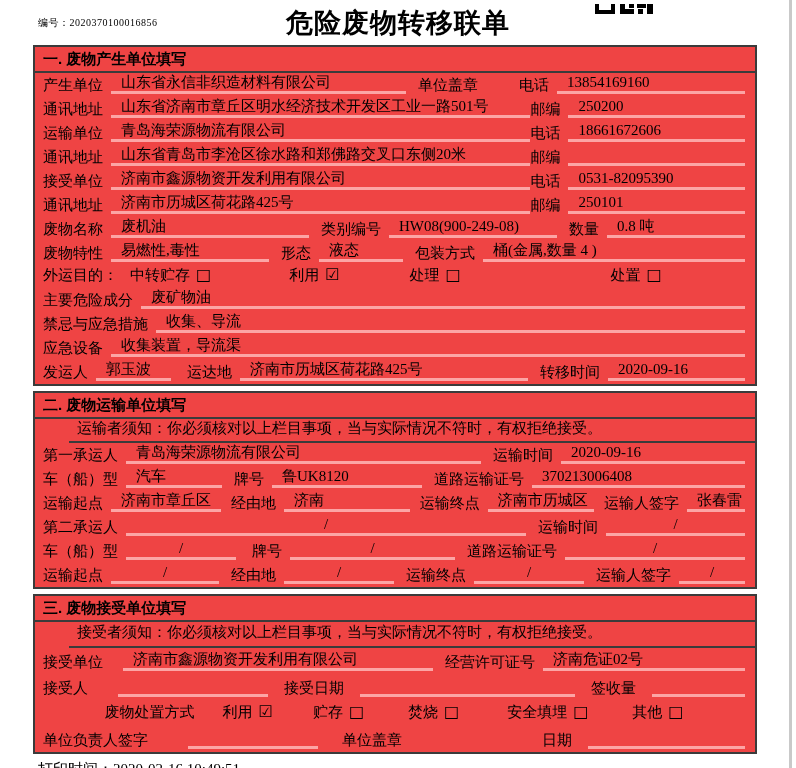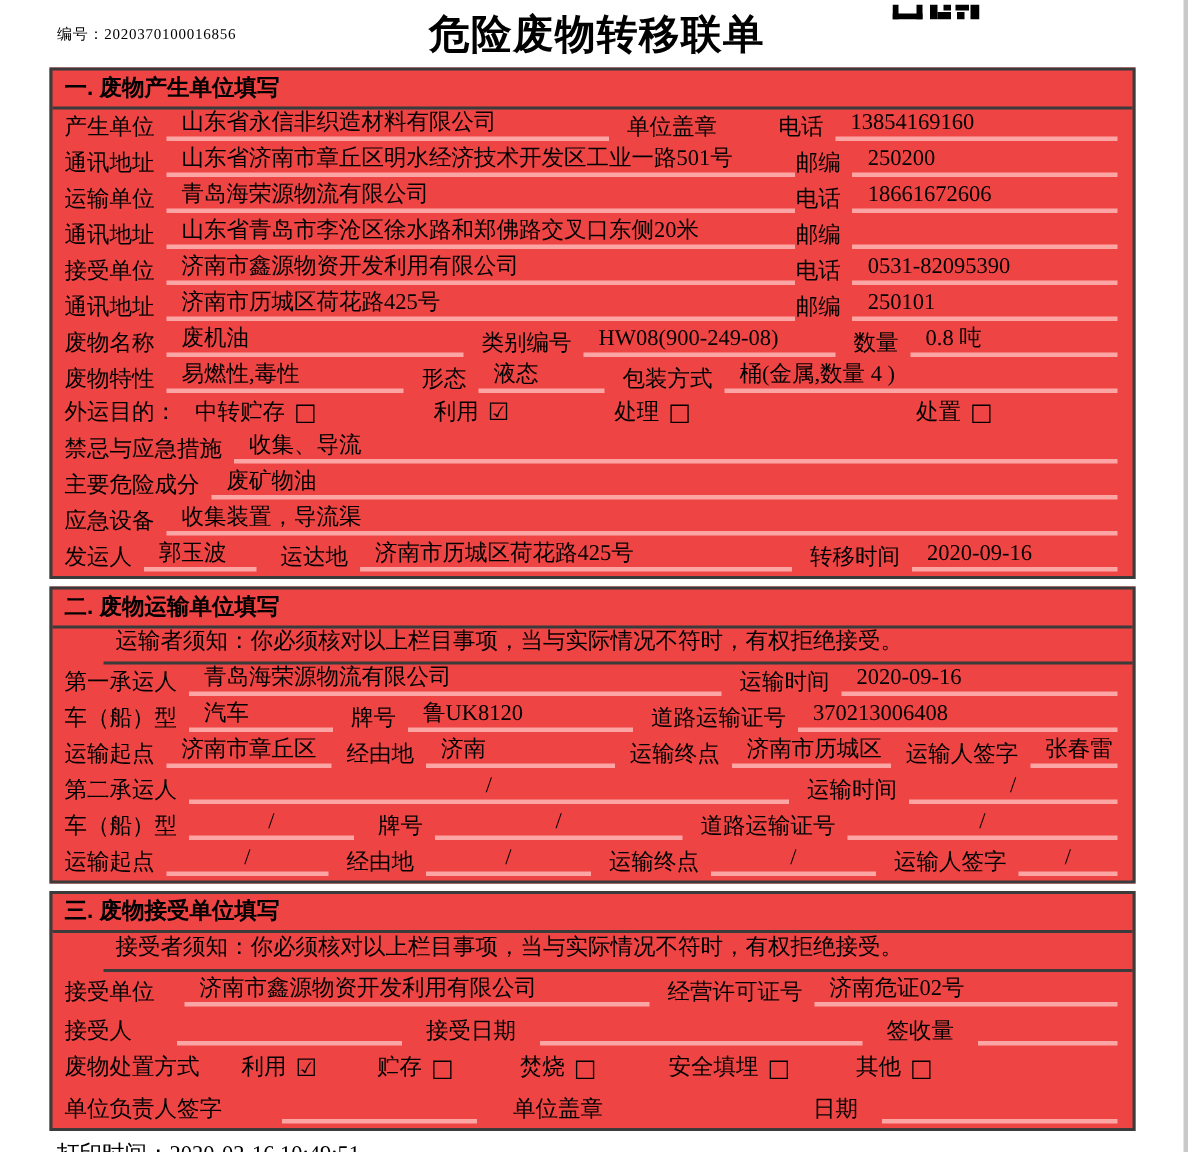--- a/index.html
+++ b/index.html
@@ -141,27 +141,27 @@
         <span>处理</span>
         <span class="cb">□</span>
       </span>
       <span class="opt" style="margin-left:150px">
         <span>处置</span>
         <span class="cb">□</span>
       </span>
     </div>
 
     <div class="row">
+      <span class="lbl">主要危险成分</span>
+      <span class="val grow">废矿物油</span>
+    </div>
+
+    <div class="row">
       <span class="lbl">禁忌与应急措施</span>
       <span class="val grow">收集、导流</span>
-    </div>
-
-    <div class="row">
-      <span class="lbl">主要危险成分</span>
-      <span class="val grow">废矿物油</span>
     </div>
 
     <div class="row">
       <span class="lbl">应急设备</span>
       <span class="val grow">收集装置，导流渠</span>
     </div>
 
     <div class="row">
       <span class="lbl">发运人</span>
       <span class="val" style="width:75px">郭玉波</span>
@@ -250,21 +250,21 @@
 
     <div class="row">
       <span class="lbl">接受人</span>
       <span class="val" style="width:150px;margin-left:30px"></span>
       <span class="lbl ml16">接受日期</span>
       <span class="val" style="width:215px;margin-left:16px"></span>
       <span class="lbl ml16">签收量</span>
       <span class="val grow" style="margin-left:16px"></span>
     </div>
 
-    <div class="row" style="align-items:center;">
+    <div class="row" style="align-items:center;justify-content:center;">
       <span class="lbl">废物处置方式</span>
       <span class="opt" style="margin-left:28px">
         <span>利用</span>
         <span class="cb">☑</span>
       </span>
       <span class="opt" style="margin-left:40px">
         <span>贮存</span>
         <span class="cb">□</span>
       </span>
       <span class="opt" style="margin-left:44px">

